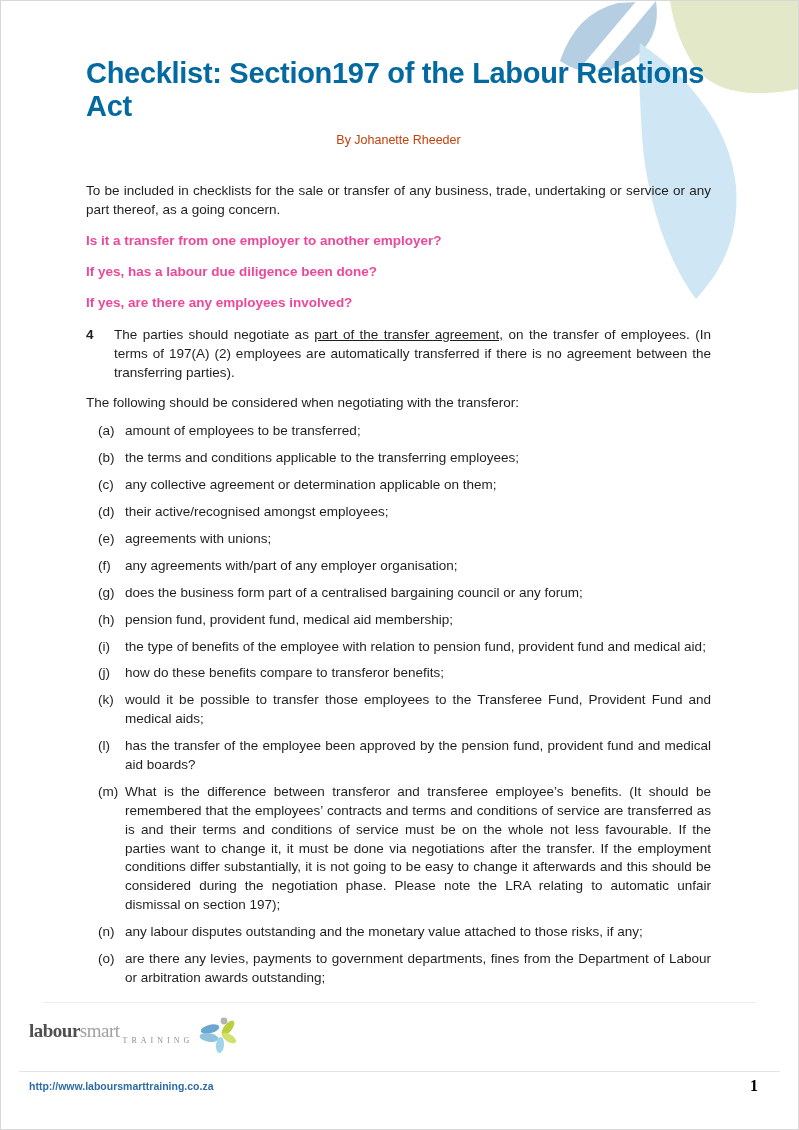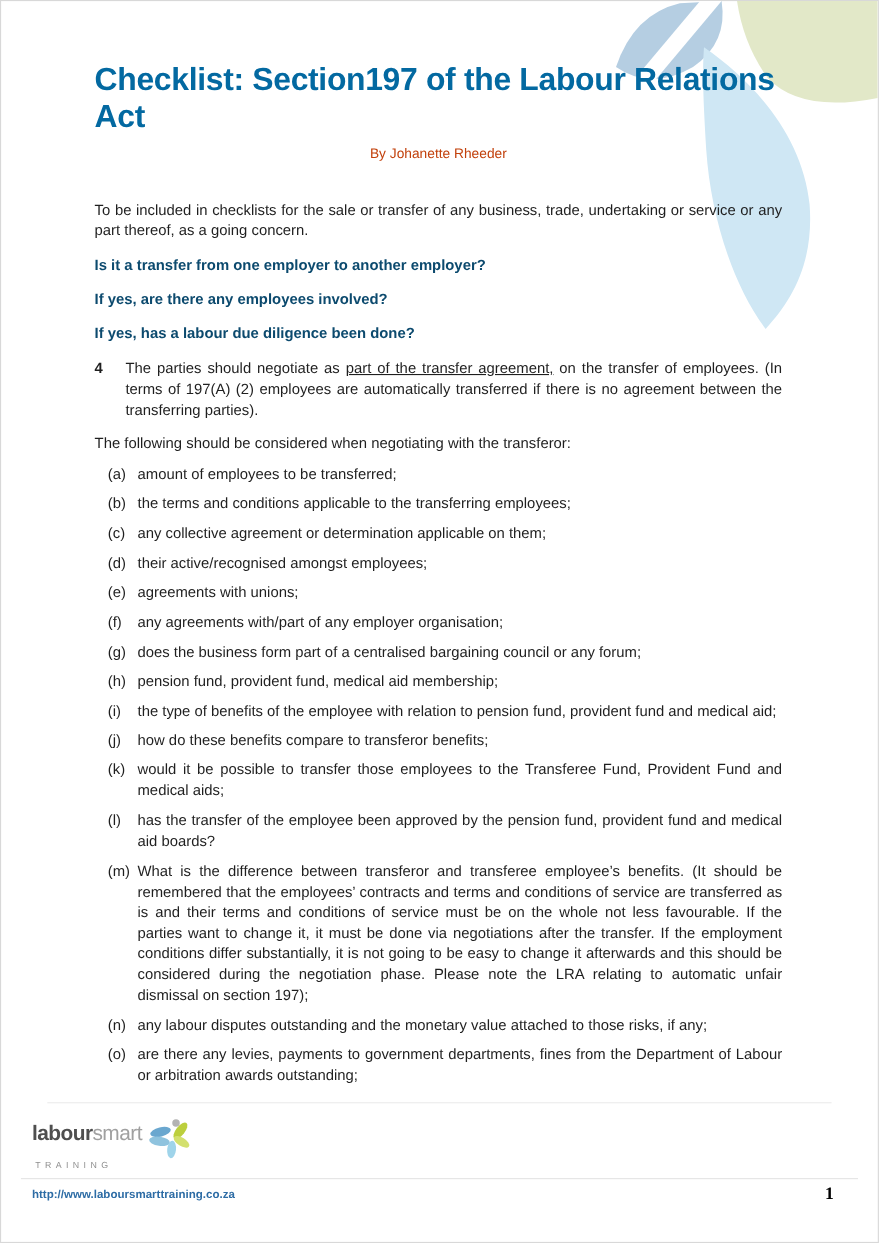--- a/index.html
+++ b/index.html
@@ -16,38 +16,38 @@
   .content{position:relative;padding:0 87px 0 85px;}
   h1.title{
     font-size:29px;font-weight:600;color:#0369a1;
     text-align:left;margin:56px 0 10px 0;letter-spacing:-0.3px;
   }
   .byline{font-size:12.5px;text-align:center;color:#c2410c;margin:0 0 34px 0;}
   .para{font-size:13.5px;line-height:1.42;text-align:justify;margin:0 0 13px 0;}
   .note{font-style:italic;text-align:left;}
   .u{text-decoration:underline;}
   .question{
-    font-size:13.5px;font-weight:600;color:#0c4a6e;
+    font-size:13.5px;font-weight:600;color:#ec4899;
     margin:0 0 12px 0;line-height:1.4;
   }
   .item4{display:flex;margin:2px 0 13px 0;font-size:13.5px;line-height:1.42;}
   .item4 .num{flex:0 0 28px;font-weight:600;}
   .item4 .body{flex:1;text-align:justify;}
   .list-intro{font-size:13.5px;margin:0 0 12px 0;}
   .checklist{margin-left:12px;}
   .li{display:flex;font-size:13.5px;line-height:1.4;margin:0 0 8px 0;}
   .li .lbl{flex:0 0 27px;}
   .li .txt{flex:1;text-align:justify;}
   .content-rule{
     position:absolute;left:42px;right:42px;top:1001px;
     border:none;border-top:1px solid #ececec;margin:0;
   }
   .footer{position:absolute;left:0;right:0;bottom:0;height:130px;}
   .logo{position:absolute;left:28px;top:22px;display:flex;align-items:flex-start;}
-  .logo-text{display:flex;flex-direction:column;line-height:1;}
+  .logo-text{display:flex;flex-direction:row;line-height:1;font-family:Liberation Serif, serif;}
   .logo-word{font-size:19px;letter-spacing:-0.5px;}
   .logo-word .b{font-weight:700;color:#4f4f4f;}
   .logo-word .l{font-weight:400;color:#a0a0a0;}
   .logo-sub{font-size:8px;letter-spacing:4px;color:#8f8f8f;margin-top:16px;padding-left:3px;}
   .logo-mark{margin-left:4px;margin-top:-6px;}
   .footer-rule{
     position:absolute;left:18px;right:18px;top:72px;
     border:none;border-top:1px solid #e4e4e4;margin:0;
   }
   .footer-row{position:absolute;left:0;right:0;top:78px;height:24px;}
@@ -78,22 +78,22 @@
 
   <div class="content">
 
     <h1 class="title">Checklist: Section197 of the Labour Relations Act</h1>
     <div class="byline">By Johanette Rheeder</div>
 
     <p class="para">To be included in checklists for the sale or transfer of any business, trade, undertaking or service or any part thereof, as a going concern.</p>
 
 
     <p class="question">Is it a transfer from one employer to another employer?</p>
+    <p class="question">If yes, has a labour due diligence been done?</p>
     <p class="question">If yes, are there any employees involved?</p>
-    <p class="question">If yes, has a labour due diligence been done?</p>
 
     <div class="item4">
       <span class="num">4</span>
       <span class="body"><span>The parties should negotiate as </span><span class="u">part of the transfer agreement,</span><span> on the transfer of employees. (In terms of 197(A) (2) employees are automatically transferred if there is no agreement between the transferring parties).</span></span>
     </div>
 
     <p class="list-intro">The following should be considered when negotiating with the transferor:</p>
 
     <div class="checklist" id="checklist">
         <div class="li">

